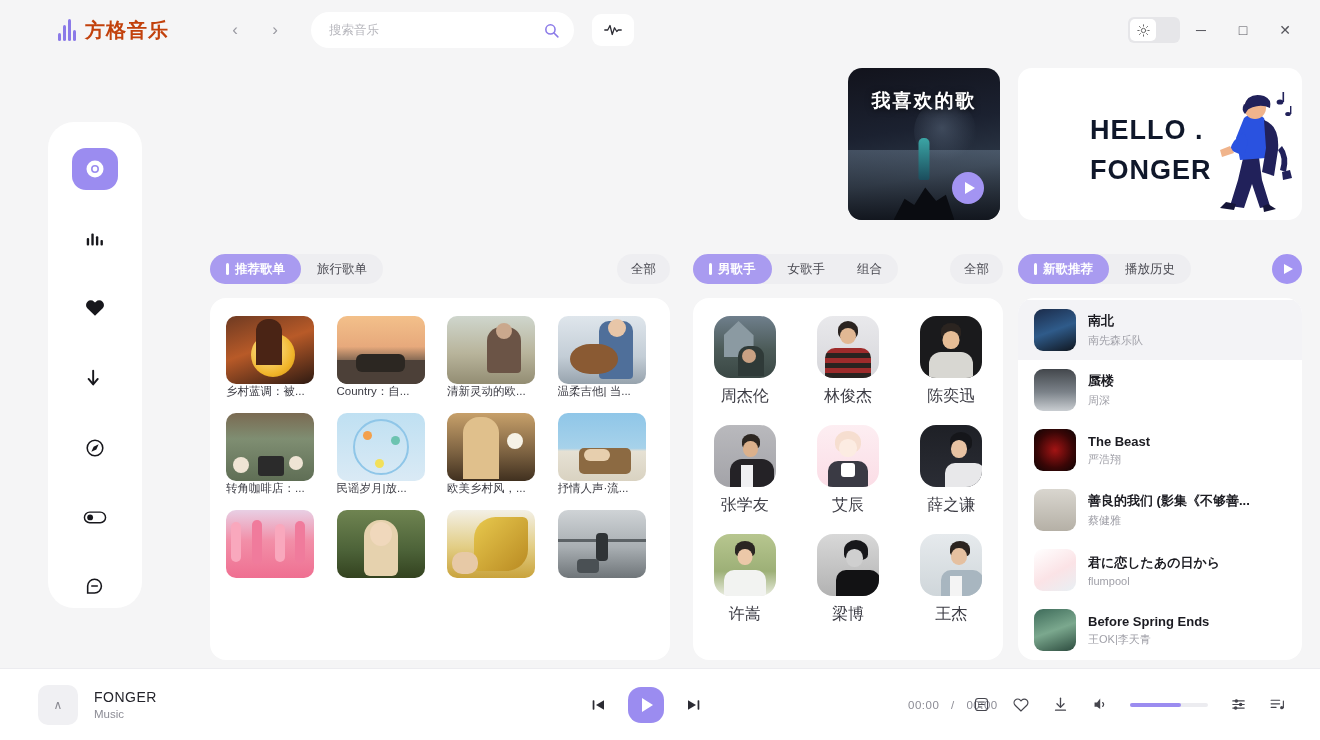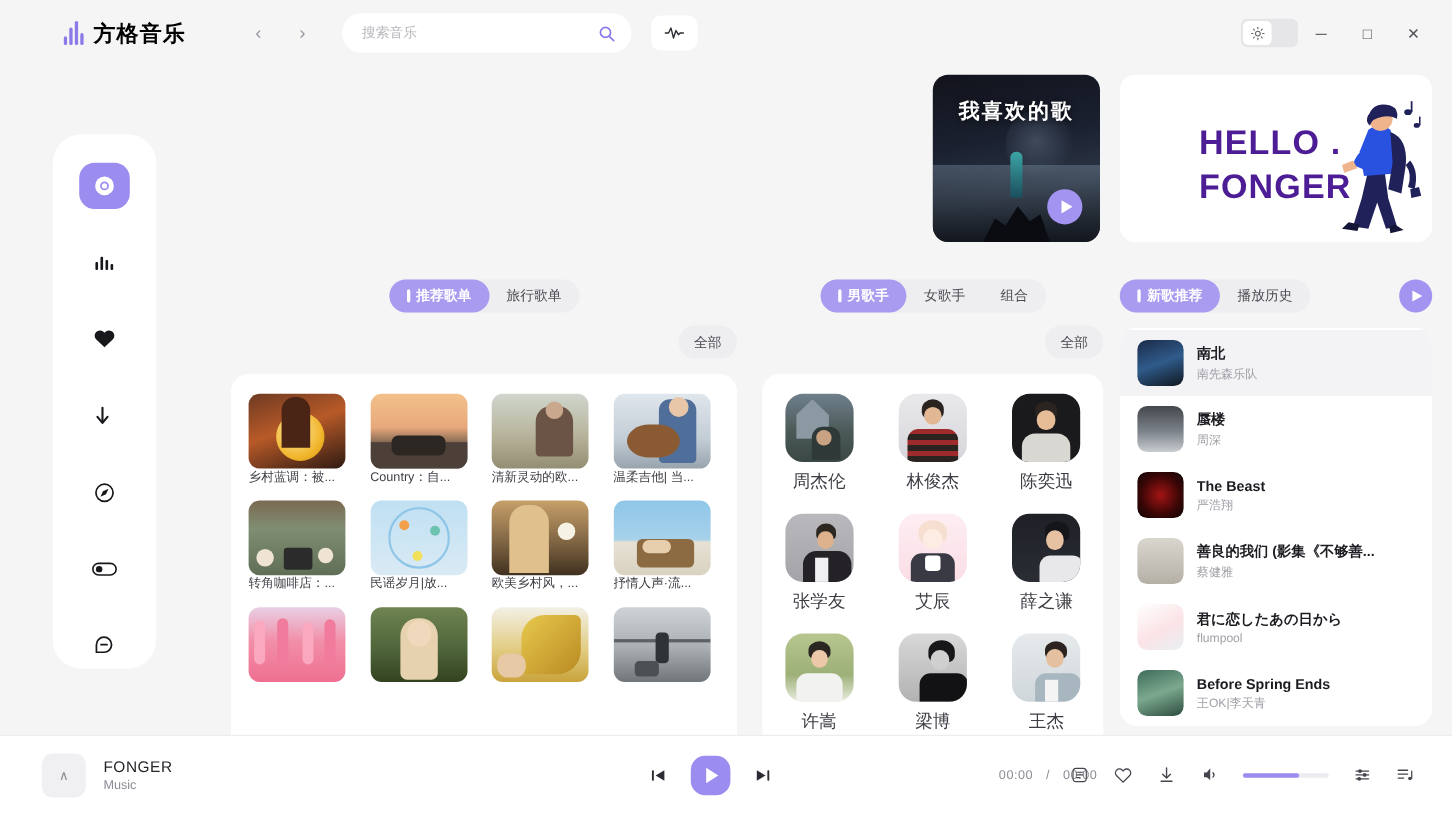--- a/index.html
+++ b/index.html
@@ -14,21 +14,21 @@
 
   
   .topbar { position:absolute; top:0; left:0; width:1320px; height:60px; display:flex; align-items:center; }
   .logo-wrap { display:flex; align-items:center; gap:9px; margin-left:58px; }
   .logo-icon { display:flex; align-items:flex-end; gap:2px; height:22px; }
   .logo-icon i { display:block; width:3px; background:#8b7ae8; border-radius:2px; }
   .logo-icon i:nth-child(1){height:8px;}
   .logo-icon i:nth-child(2){height:16px;}
   .logo-icon i:nth-child(3){height:22px;}
   .logo-icon i:nth-child(4){height:11px;}
-  .logo-text { font-size:20px; font-weight:bold; color:#000000; letter-spacing:1px; }
+  .logo-text { font-size:20px; font-weight:bold; color:#c2410c; letter-spacing:1px; }
 
   .navarrows { display:flex; align-items:center; gap:16px; margin-left:54px; }
   .navarrow { width:24px; height:24px; display:flex; align-items:center; justify-content:center; color:#9a9aa2; font-size:17px; cursor:pointer; }
 
   .searchbox { margin-left:24px; width:263px; height:36px; background:#fff; border-radius:18px;
                display:flex; align-items:center; padding:0 14px 0 18px; }
   .searchbox input { flex:1; border:none; outline:none; background:transparent; font-size:12.5px; color:#333; font-family:inherit; }
   .searchbox input::placeholder { color:#b7b7bd; }
   .search-icon { width:18px; height:18px; color:#8b7ae8; display:flex; align-items:center; justify-content:center; }
 
@@ -58,24 +58,24 @@
                      background:#0a0c11; clip-path:polygon(0 100%,18% 46%,34% 62%,52% 18%,70% 52%,86% 36%,100% 100%); }
   .hero-dark .figure { position:absolute; left:50%; transform:translateX(-50%); bottom:26%; width:11px; height:42px;
                        background:linear-gradient(180deg,#3ba5a5,#1b4d5d); border-radius:5px 5px 2px 2px; }
   .hero-title { position:absolute; left:0; top:20px; width:100%; text-align:center; color:#fff; font-size:19px;
                 font-weight:bold; letter-spacing:2px; text-shadow:0 1px 6px rgba(0,0,0,.7); }
   .hero-play { position:absolute; right:16px; bottom:16px; width:32px; height:32px; border-radius:50%;
                background:#a394f2; display:flex; align-items:center; justify-content:center; cursor:pointer; }
   .hero-play::after { content:""; border-left:10px solid #fff; border-top:6px solid transparent; border-bottom:6px solid transparent; margin-left:3px;}
 
   .hero-white { position:absolute; left:1018px; top:68px; width:284px; height:152px; background:#fff; border-radius:14px; overflow:hidden; }
-  .hero-hello { position:absolute; left:72px; top:42px; font-size:31px; font-weight:bold; color:#4c1d95; line-height:40px; letter-spacing:1px; }
+  .hero-hello { position:absolute; left:72px; top:42px; font-size:27px; font-weight:bold; color:#0f172a; line-height:40px; letter-spacing:1px; }
 
   
-  .panel-tabs { display:flex; align-items:center; gap:12px;flex-direction:column; }
+  .panel-tabs { display:flex; align-items:center; gap:12px; }
   .tabgroup { display:flex; align-items:center; background:#eeeef1; border-radius:18px; height:30px; }
   .tab { height:30px; padding:0 16px; border-radius:18px; display:flex; align-items:center; gap:6px;
          font-size:12.5px; color:#4a4a52; cursor:pointer; white-space:nowrap; }
   .tab.active { background:#a99bf0; color:#fff; font-weight:bold; }
   .tab .bar { width:3px; height:12px; background:#fff; border-radius:2px; display:none; }
   .tab.active .bar { display:block; }
   .tab-all { margin-left:auto; height:30px; padding:0 14px; background:#eeeef1; border-radius:15px;
              display:flex; align-items:center; font-size:12.5px; color:#4a4a52; cursor:pointer; }
 
   .panel-a { position:absolute; left:210px; top:254px; width:460px; }

